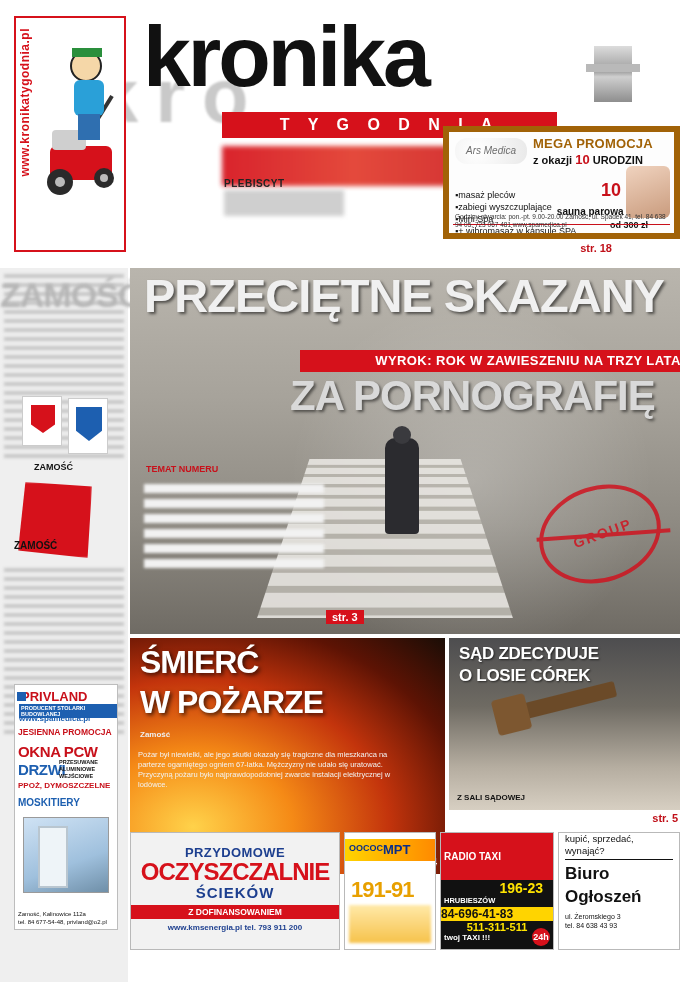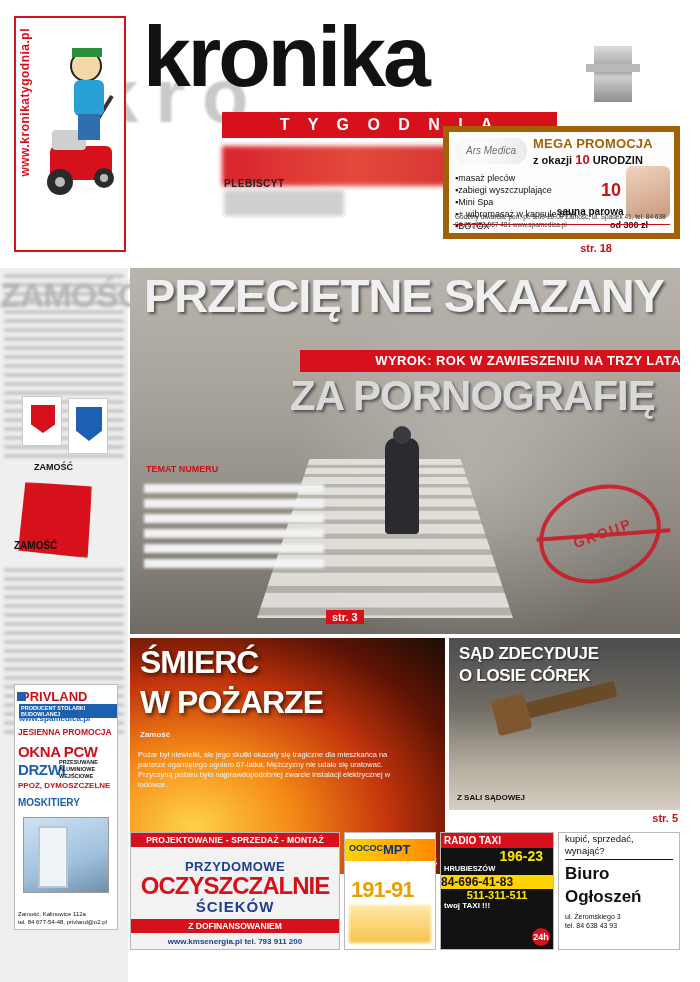--- a/index.html
+++ b/index.html
@@ -87,21 +87,21 @@
   .ars-head {
     position: absolute; left: 84px; top: 4px; color: #a16207;
     font-weight: bold; font-size: 13px; letter-spacing: .2px;
   }
   .ars-sub {
     position: absolute; left: 84px; top: 20px; color: #111;
     font-weight: bold; font-size: 11px;
   }
   .ars-sub b { color: #c8101a; font-size: 13px; }
   .ars-list {
-    position: absolute; left: 6px; top: 40px; font-size: 9px; color: #111; line-height: 12px;
+    position: absolute; left: 6px; top: 57px; font-size: 9px; color: #111; line-height: 12px;
   }
   .ars-list li { list-style: none; }
   .ars-list li:before { content: "\25AA "; color: #111; }
   .ars-price {
     position: absolute; right: 34px; top: 48px; color: #c8101a;
     font-weight: bold; font-size: 18px;
   }
   .ars-price2 { position: absolute; right: 26px; top: 74px; font-size: 10px; font-weight: bold; color:#111;}
   .ars-price3 { position: absolute; right: 26px; top: 88px; font-size: 9px; font-weight: bold; color:#111;}
   .ars-face {
@@ -319,21 +319,21 @@
   .mpt-band span { color:#0b2e86; font-weight:bold; font-size:13px; line-height:22px; padding-left:38px;}
   .mpt-dots { position:absolute; left:4px; top:10px; font-size:9px; font-weight:bold; color:#0b2e86;}
   .mpt-big { position:absolute; left:6px; top:44px; font-size:22px; font-weight:bold; color:#e8a000; letter-spacing:-1px; filter: blur(.4px);}
   .mpt-blur { position:absolute; left:4px; bottom:6px; right:4px; height:38px; background:
      linear-gradient(180deg,#ffe9a8,#f6c24b); filter: blur(1.6px); }
 
   .ad-taxi {
     position: absolute; left: 440px; top: 832px; width: 114px; height: 118px;
     background: #111; border: 1px solid #b9b9b9; overflow: hidden;
   }
-  .tx-top { background:#d6111b; color:#fff; font-weight:bold; font-size:10px; padding:2px 3px; }
+  .tx-top { background:#d6111b; color:#fff; font-weight:bold; font-size:10px; padding:18px 3px; }
   .tx-num { color:#ffe400; font-weight:bold; font-size:14px; text-align:right; padding-right:10px;}
   .tx-city { color:#fff; font-size:7.5px; font-weight:bold; padding-left:3px;}
   .tx-yellow { background:#ffd400; color:#111; font-weight:bold; font-size:12px; text-align:left; margin-top:2px;}
   .tx-phone { color:#ffe400; font-weight:bold; font-size:11px; text-align:center;}
   .tx-foot { color:#fff; font-size:8px; font-weight:bold; padding-left:3px;}
   .tx-24 { position:absolute; right:3px; bottom:3px; background:#d6111b; color:#fff; font-size:9px; font-weight:bold; border-radius:50%; width:18px; height:18px; text-align:center; line-height:18px;}
 
   .ad-chcesz {
     position: absolute; left: 558px; top: 832px; width: 122px; height: 118px;
     background: #fff; border: 1px solid #b9b9b9; overflow: hidden;
@@ -518,21 +518,20 @@
     <div class="court-bg">
       <div class="gavel"></div>
     </div>
     <h3>SĄD ZDECYDUJE</h3>
     <h3 class="l2">O LOSIE CÓREK</h3>
     <div class="kicker">Z SALI SĄDOWEJ</div>
   </div>
   <div class="str5">str. 5</div>
 
   <div class="ad-oczysz">
-    <div class="oc-top">PROJEKTOWANIE - SPRZEDAŻ - MONTAŻ</div>
     <div class="oc-1">PRZYDOMOWE</div>
     <div class="oc-2">OCZYSZCZALNIE</div>
     <div class="oc-3">ŚCIEKÓW</div>
     <div class="oc-4">Z DOFINANSOWANIEM</div>
     <div class="oc-5">www.kmsenergia.pl   tel. 793 911 200</div>
   </div>
 
   <div class="ad-mpt">
     <div class="mpt-band">
       <span>MPT</span>

